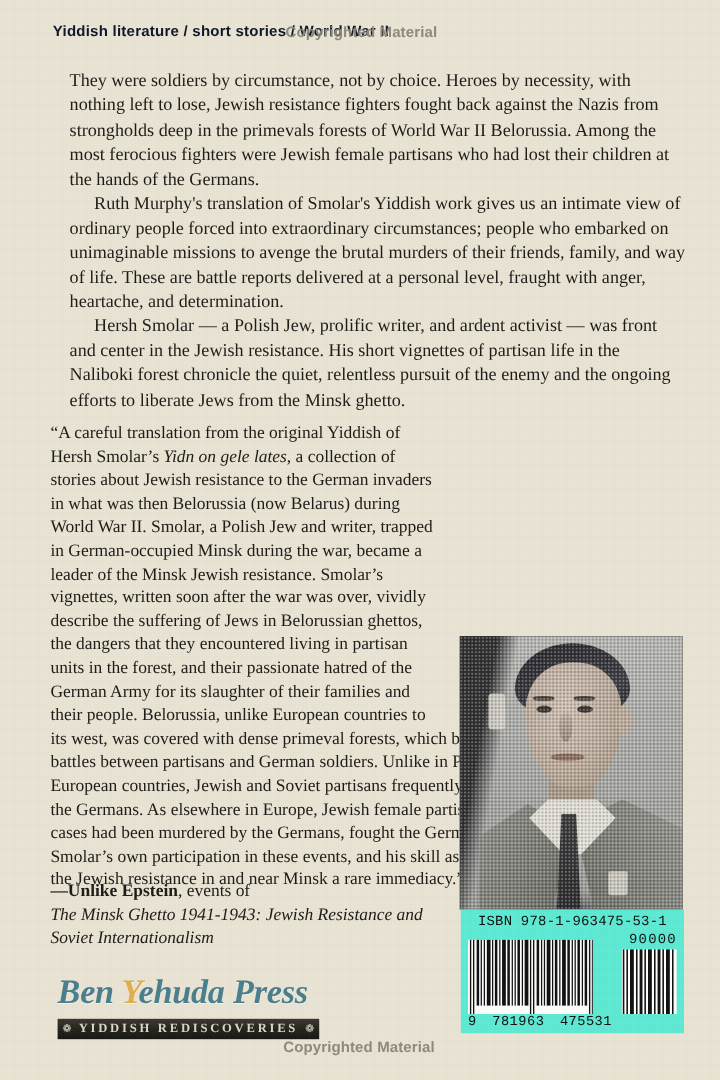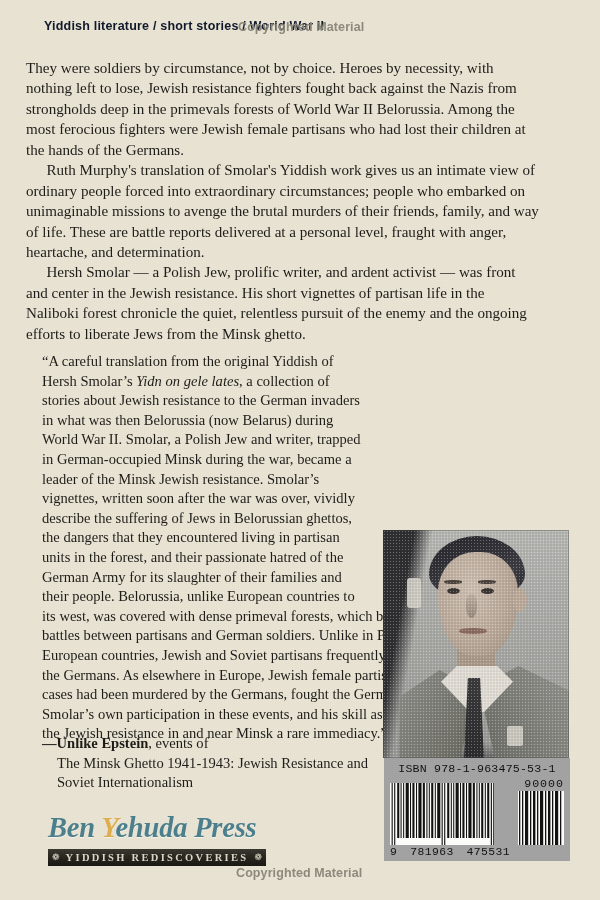--- a/index.html
+++ b/index.html
@@ -58,21 +58,21 @@
     white-space: nowrap;
     z-index: 30;
     text-align: center;
   }
   .watermark.top { left: 238px; top: 20px; }
   .watermark.bottom { left: 236px; top: 866px; }
 
   
   .description {
     position: absolute;
-    left: 26px;
+    left: 58px;
     top: 58px;
     width: 515px;
     font-size: 15.1px;
     line-height: 1.355;
     text-align: left;
   }
   .description p {
     margin: 0;
     text-indent: 0;
   }
@@ -100,21 +100,21 @@
 
   .attribution {
     position: absolute;
     left: 42px;
     top: 734px;
     width: 340px;
     font-size: 14.55px;
     line-height: 1.347;
   }
   .attribution .who { font-weight: 700; }
-  .attribution .work { display: block; margin-left: 15px; }
+  .attribution .work { font-style: italic; display: block; }
 
   
   .portrait {
     position: absolute;
     left: 383px;
     top: 530px;
     width: 186px;
     height: 228px;
     overflow: hidden;
     background: #8f8f8c;
@@ -298,21 +298,21 @@
     color: #ddd8c9;
     line-height: 1;
   }
 
   
   .barcode-block {
     position: absolute;
     left: 384px;
     top: 758px;
     width: 186px;
-    background: #a3a3a3;
+    background: #5eead4;
     padding: 4px 6px 3px 6px;
     box-sizing: border-box;
     z-index: 12;
     font-family: "Liberation Mono", monospace;
     color: #111;
   }
   .barcode-block .isbn-line {
     font-size: 11.6px;
     letter-spacing: 0.2px;
     text-align: center;

